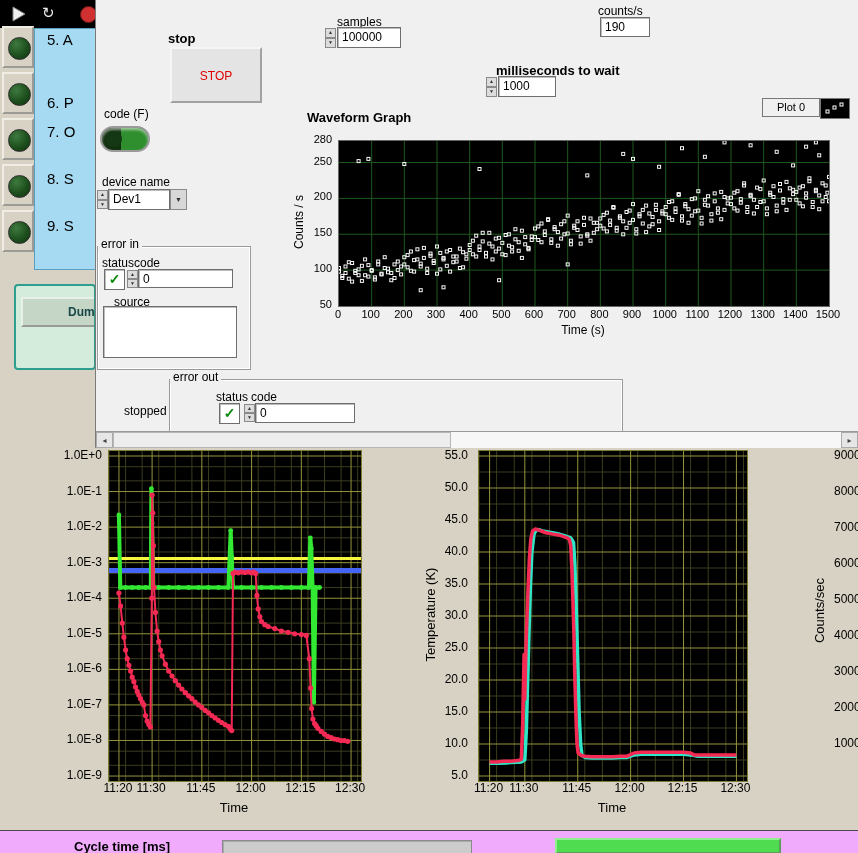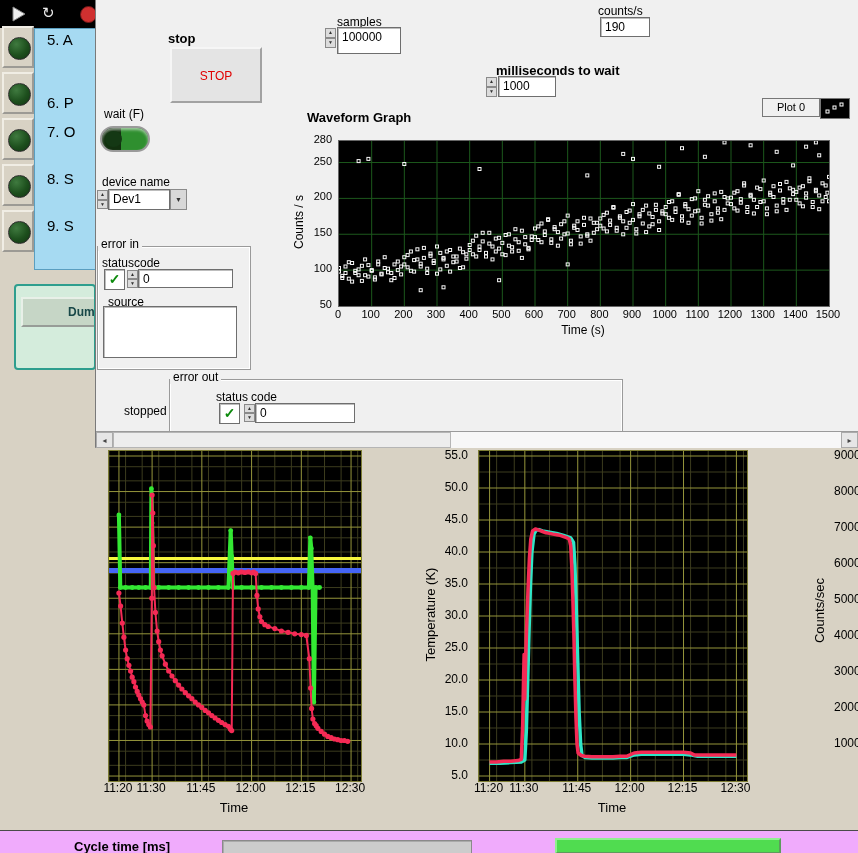--- a/index.html
+++ b/index.html
@@ -27,20 +27,32 @@
     border:1px solid #2c2c2c;}
   .okled{position:absolute;width:19px;height:19px;background:#fff;border:1px solid #6e6e6e;
     box-shadow:inset 1px 1px 0 #bdbdbd;color:#0c8a0c;font-weight:bold;font-size:14px;
     text-align:center;line-height:18px;}
 </style>
 </head>
 <body>
 
 <div class="abs" style="left:0;top:448px;width:858px;height:382px;background:#d8d2c4;">
 
+  <div class="abs" id="pr-yticks" style="left:52px;top:0;width:52px;height:340px;">
+      <div class="tick" style="top: 0px; right: 2px; font-size: 12px;">1.0E+0</div>
+      <div class="tick" style="top: 35.56px; right: 2px; font-size: 12px;">1.0E-1</div>
+      <div class="tick" style="top: 71.12px; right: 2px; font-size: 12px;">1.0E-2</div>
+      <div class="tick" style="top: 106.68px; right: 2px; font-size: 12px;">1.0E-3</div>
+      <div class="tick" style="top: 142.24px; right: 2px; font-size: 12px;">1.0E-4</div>
+      <div class="tick" style="top: 177.8px; right: 2px; font-size: 12px;">1.0E-5</div>
+      <div class="tick" style="top: 213.36px; right: 2px; font-size: 12px;">1.0E-6</div>
+      <div class="tick" style="top: 248.92px; right: 2px; font-size: 12px;">1.0E-7</div>
+      <div class="tick" style="top: 284.48px; right: 2px; font-size: 12px;">1.0E-8</div>
+      <div class="tick" style="top: 320.04px; right: 2px; font-size: 12px;">1.0E-9</div>
+    </div>
   <svg class="plot" id="pr-svg" viewBox="0 0 252 330" style="left:108px;top:2px;width:252px;height:330px;border:1px solid #7c7c34;">
       <rect x="0" y="0" width="252" height="330" fill="#000"></rect>
       <line x1="0" y1="0" x2="0" y2="330" stroke="#3c3c1e"></line>
       <line x1="16.57894736842105" y1="0" x2="16.57894736842105" y2="330" stroke="#3c3c1e"></line>
       <line x1="33.1578947368421" y1="0" x2="33.1578947368421" y2="330" stroke="#3c3c1e"></line>
       <line x1="49.73684210526316" y1="0" x2="49.73684210526316" y2="330" stroke="#3c3c1e"></line>
       <line x1="66.3157894736842" y1="0" x2="66.3157894736842" y2="330" stroke="#3c3c1e"></line>
       <line x1="82.89473684210526" y1="0" x2="82.89473684210526" y2="330" stroke="#3c3c1e"></line>
       <line x1="99.47368421052632" y1="0" x2="99.47368421052632" y2="330" stroke="#3c3c1e"></line>
       <line x1="116.05263157894737" y1="0" x2="116.05263157894737" y2="330" stroke="#3c3c1e"></line>
@@ -357,21 +369,21 @@
   </div>
 </div>
 
 <div class="abs" id="vi-window" style="left:95px;top:0;width:763px;height:448px;background:#f0f0f0;border-left:1px solid #7a7a7a;border-bottom:1px solid #9a9a9a;box-sizing:border-box;">
 
   <div class="lbl b" style="left:72px;top:31px;font-size:13px;">stop</div>
   <div class="raised" style="left:74px;top:47px;width:92px;height:56px;">
     <span class="lbl" style="left:0;top:20px;width:88px;text-align:center;color:#e00000;font-size:12px;">STOP</span>
   </div>
 
-  <div class="lbl" style="left:8px;top:107px;">wait (F)</div>
+  <div class="lbl" style="left:8px;top:107px;">code (F)</div>
   <div class="abs" style="left:4px;top:126px;width:50px;height:26px;border-radius:13px;
               background:linear-gradient(90deg,#12300f 0 42%,#2f8f2f 42%);
               border:2px solid #9a9a9a;box-shadow:inset 0 2px 3px rgba(255,255,255,.55);box-sizing:border-box;">
     <div class="abs" style="left:3px;top:3px;width:17px;height:16px;border-radius:50%;background:#143814;"></div>
   </div>
 
   <div class="lbl" style="left:6px;top:175px;">device name</div>
   <div class="spin" style="left:1px;top:190px;height:19px;">
     <div>▲</div>
     <div>▼</div>
@@ -383,29 +395,29 @@
   <div class="lbl" style="left:2px;top:237px;background:#f0f0f0;padding:0 3px;z-index:2;">error in</div>
   <div class="frame" style="left:1px;top:246px;width:152px;height:122px;"></div>
   <div class="lbl" style="left:6px;top:256px;">status</div>
   <div class="okled" style="left:8px;top:269px;">✓</div>
   <div class="lbl" style="left:38px;top:256px;">code</div>
   <div class="spin" style="left:31px;top:270px;height:18px;">
     <div>▲</div>
     <div>▼</div>
   </div>
   <div class="field" style="left:42px;top:269px;width:95px;height:19px;">0</div>
-  <div class="lbl" style="left:12px;top:295px;">source</div>
+  <div class="lbl" style="left:18px;top:295px;">source</div>
   <div class="field" style="left:7px;top:306px;width:134px;height:52px;"></div>
 
   <div class="lbl" style="left:241px;top:15px;">samples</div>
   <div class="spin" style="left:229px;top:28px;">
     <div>▲</div>
     <div>▼</div>
   </div>
-  <div class="field" style="left:241px;top:27px;width:64px;height:27px;">100000</div>
+  <div class="field" style="left:241px;top:27px;width:64px;height:21px;">100000</div>
 
   <div class="lbl" style="left:502px;top:4px;">counts/s</div>
   <div class="field" style="left:504px;top:17px;width:50px;height:20px;">190</div>
 
   <div class="lbl b" style="left:400px;top:63px;font-size:13px;">milliseconds to wait</div>
   <div class="spin" style="left:390px;top:77px;">
     <div>▲</div>
     <div>▼</div>
   </div>
   <div class="field" style="left:402px;top:76px;width:58px;height:21px;">1000</div>

